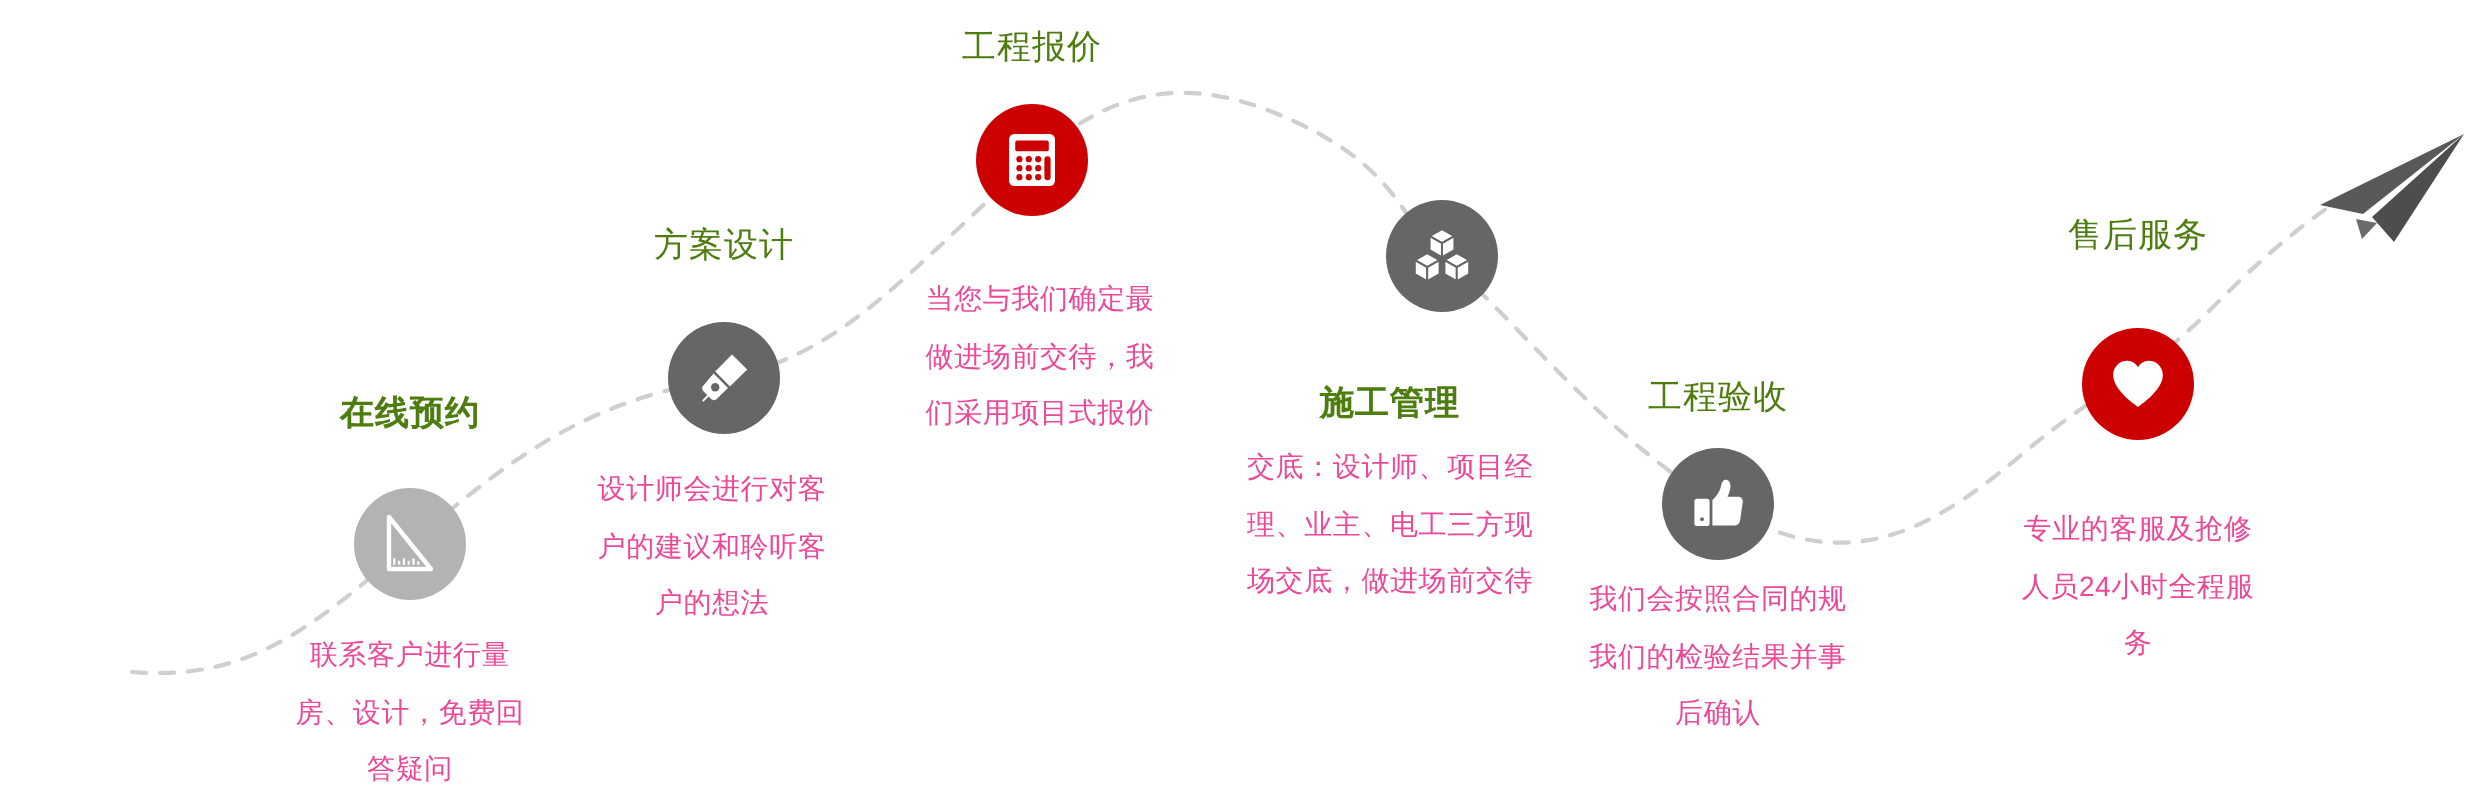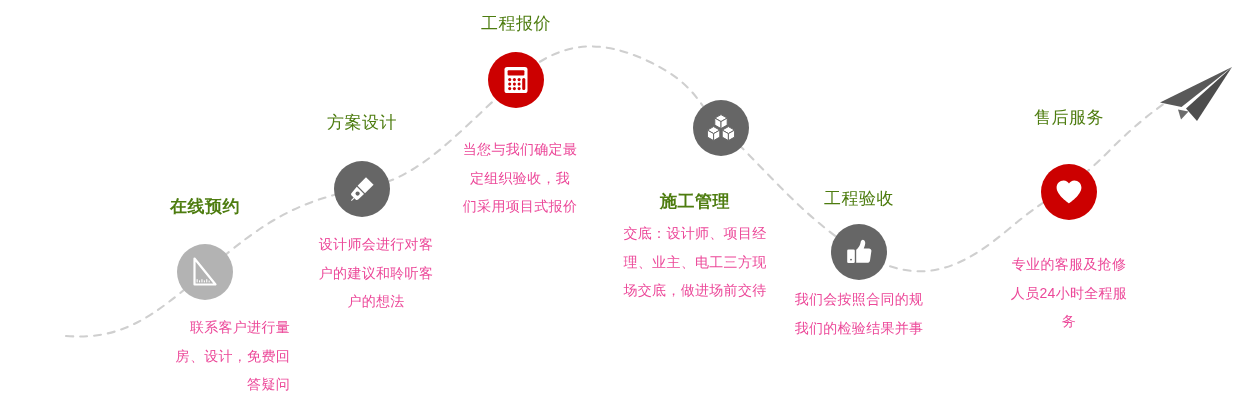--- a/index.html
+++ b/index.html
@@ -49,40 +49,40 @@
           <rect x="11.0" y="25.4" width="1.1" height="2.0"></rect>
           <rect x="13.4" y="24.2" width="1.1" height="3.2"></rect>
           <rect x="15.8" y="25.4" width="1.1" height="2.0"></rect>
           <rect x="18.2" y="24.2" width="1.1" height="3.2"></rect>
           <rect x="20.6" y="25.6" width="1.1" height="1.8"></rect>
         </g>
       </svg>
     </span>
   </div>
   <div class="step-title" style="left:130px;top:196px;width:150px;font-weight:bold;">在线预约</div>
-  <div class="step-desc" style="left:120px;top:313px;width:170px;text-align:right;">
+  <div class="step-desc" style="left:120px;top:313px;width:170px;">
     <div>联系客户进行量</div>
     <div>房、设计，免费回</div>
     <div>答疑问</div>
   </div>
 
   <div class="node" style="left:334px;top:161px;width:56px;height:56px;background:#666666;">
     <span>
       <svg width="34" height="34" viewBox="0 0 34 34" xmlns="http://www.w3.org/2000/svg">
         <g fill="#ffffff">
           <path d="M21.0 5.2 L28.6 12.8 L20.0 21.2 L12.6 13.8 Z"></path>
           <path d="M11.8 14.8 L19.0 22.0 L13.2 27.6 C12.4 28.3 11.3 28.2 10.6 27.5 L6.6 23.5 C5.9 22.8 5.9 21.6 6.6 20.9 Z"></path>
           <path d="M6.0 28.2 L10.2 24.0 L10.9 24.7 L6.7 28.9 Z"></path>
         </g>
         <circle cx="12.6" cy="21.6" r="2.1" fill="#666666"></circle>
       </svg>
     </span>
   </div>
   <div class="step-title" style="left:287px;top:112px;width:150px;">方案设计</div>
-  <div class="step-desc" style="left:291px;top:230px;width:170px;">
+  <div class="step-desc" style="left:271px;top:230px;width:170px;">
     <div>设计师会进行对客</div>
     <div>户的建议和聆听客</div>
     <div>户的想法</div>
   </div>
 
   <div class="node" style="left:488px;top:52px;width:56px;height:56px;background:#cc0000;">
     <span>
       <svg width="32" height="32" viewBox="0 0 32 32" xmlns="http://www.w3.org/2000/svg">
         <rect x="4.5" y="3.0" width="23" height="26" rx="2.6" fill="#ffffff"></rect>
         <rect x="7.6" y="6.2" width="16.8" height="5.4" rx="1.0" fill="#cc0000"></rect>
@@ -97,21 +97,21 @@
           <circle cx="14.4" cy="24.6" r="1.55"></circle>
           <circle cx="19.1" cy="24.6" r="1.55"></circle>
           <rect x="22.2" y="14.1" width="3.1" height="12.0" rx="1.5"></rect>
         </g>
       </svg>
     </span>
   </div>
   <div class="step-title" style="left:441px;top:13px;width:150px;">工程报价</div>
   <div class="step-desc" style="left:435px;top:135px;width:170px;">
     <div>当您与我们确定最</div>
-    <div>定组织验收，我</div>
+    <div>做进场前交待，我</div>
     <div>们采用项目式报价</div>
   </div>
 
   <div class="node" style="left:693px;top:100px;width:56px;height:56px;background:#666666;">
     <span>
       <svg width="34" height="34" viewBox="0 0 34 34" xmlns="http://www.w3.org/2000/svg">
         <g fill="#ffffff" stroke="#666666" stroke-width="1.0" stroke-linejoin="round">
           <path d="M17 3.6 L23.2 7.1 L17 10.6 L10.8 7.1 Z"></path>
           <path d="M10.8 7.1 L17 10.6 L17 17.6 L10.8 14.1 Z"></path>
           <path d="M23.2 7.1 L23.2 14.1 L17 17.6 L17 10.6 Z"></path>
@@ -141,20 +141,21 @@
           <rect x="4.2" y="13.4" width="7.6" height="13.6" rx="1.3"></rect>
         </g>
         <circle cx="8.0" cy="23.6" r="0.95" fill="#666666"></circle>
       </svg>
     </span>
   </div>
   <div class="step-title" style="left:784px;top:188px;width:150px;">工程验收</div>
   <div class="step-desc" style="left:769px;top:285px;width:180px;">
     <div>我们会按照合同的规</div>
     <div>我们的检验结果并事</div>
+    <div>后确认</div>
   </div>
 
   <div class="node" style="left:1041px;top:164px;width:56px;height:56px;background:#cc0000;">
     <span>
       <svg width="32" height="32" viewBox="0 0 32 32" xmlns="http://www.w3.org/2000/svg">
         <path d="M16 27.4 C16 27.4 3.6 19.4 3.6 11.6 C3.6 7.4 6.8 4.4 10.6 4.4 C13.2 4.4 15.1 5.9 16 7.6 C16.9 5.9 18.8 4.4 21.4 4.4 C25.2 4.4 28.4 7.4 28.4 11.6 C28.4 19.4 16 27.4 16 27.4 Z" fill="#ffffff"></path>
       </svg>
     </span>
   </div>
   <div class="step-title" style="left:994px;top:107px;width:150px;">售后服务</div>

